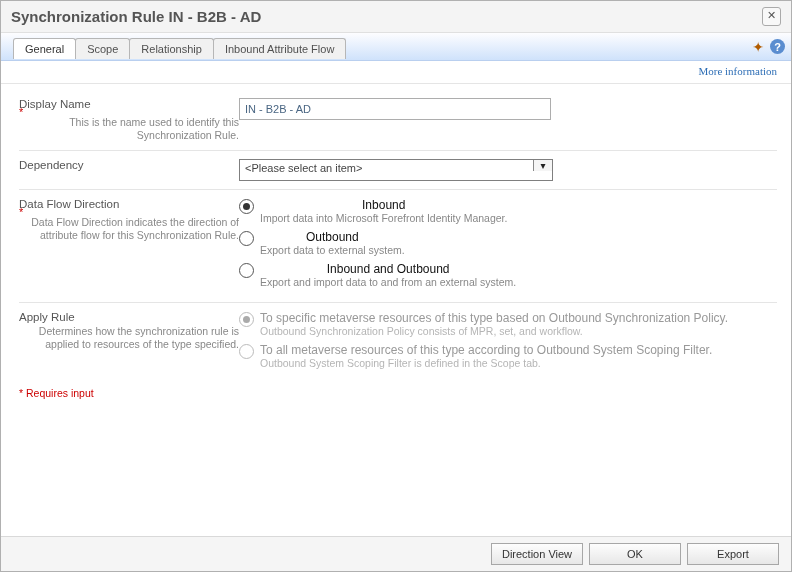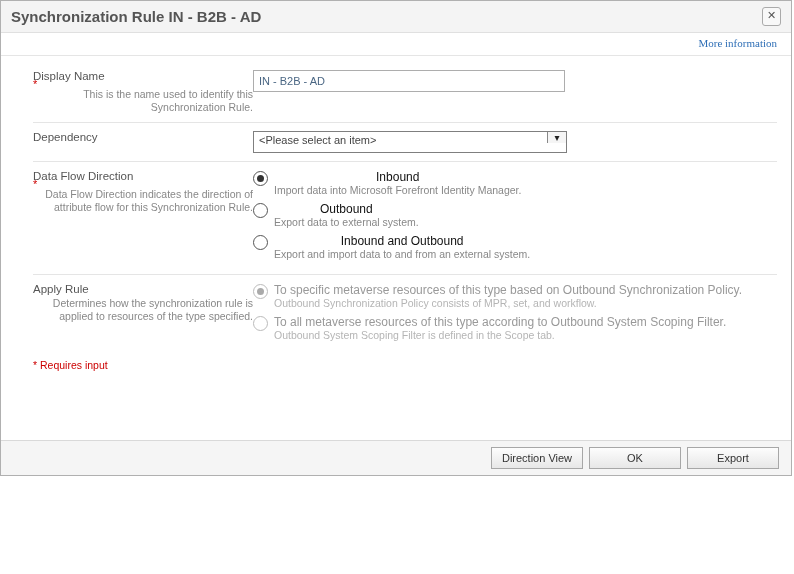--- a/index.html
+++ b/index.html
@@ -9,21 +9,21 @@
     height: 574px;
     font-family: "Segoe UI", Tahoma, Arial, sans-serif;
     font-size: 11px;
     color: #555;
     background: #fff;
     overflow: hidden;
   }
   .window {
     border: 1px solid #b0b0b0;
     width: 792px;
-    height: 476px;
+    height: 572px;
     display: flex;
     flex-direction: column;
     box-sizing: border-box;
   }
   .titlebar {
     background: #f4f4f4;
     padding: 6px 10px;
     display: flex;
     align-items: center;
     border-bottom: 1px solid #e0e0e0;
@@ -98,21 +98,21 @@
   .info-link {
     color: #2f6fb6;
     font-size: 11px;
     text-decoration: none;
     cursor:pointer;
     font-family:Liberation Serif, serif;
   }
   .content {
     flex:1;
     overflow: hidden;
-    padding: 0 14px 0 32px;
+    padding: 0 14px 0 18px;
   }
   .field-row {
     display:flex;
     padding: 8px 0;
     border-bottom: 1px solid #e5e5e5;
   }
   .field-row:first-child { padding-top:14px; }
   .field-label {
     width: 220px;
     flex: none;
@@ -198,20 +198,33 @@
 </style>
 </head>
 <body>
 
 <div class="window">
   <div class="titlebar">
     <div class="title">Synchronization Rule IN - B2B - AD</div>
     <div class="close-btn">✕</div>
   </div>
 
+  <div class="tabbar">
+    <div class="tabs">
+      <div class="tab active">General</div>
+      <div class="tab">Scope</div>
+      <div class="tab">Relationship</div>
+      <div class="tab">Inbound Attribute Flow</div>
+    </div>
+    <div class="spacer"></div>
+    <div class="help-icons">
+      <span class="help-glyph">✦</span>
+      <span class="q-icon">?</span>
+    </div>
+  </div>
 
   <div class="info-row">
     <a class="info-link">More information</a>
   </div>
 
   <div class="content">
 
     <div class="field-row">
       <div class="field-label">
         <div class="lbl">Display Name</div>

